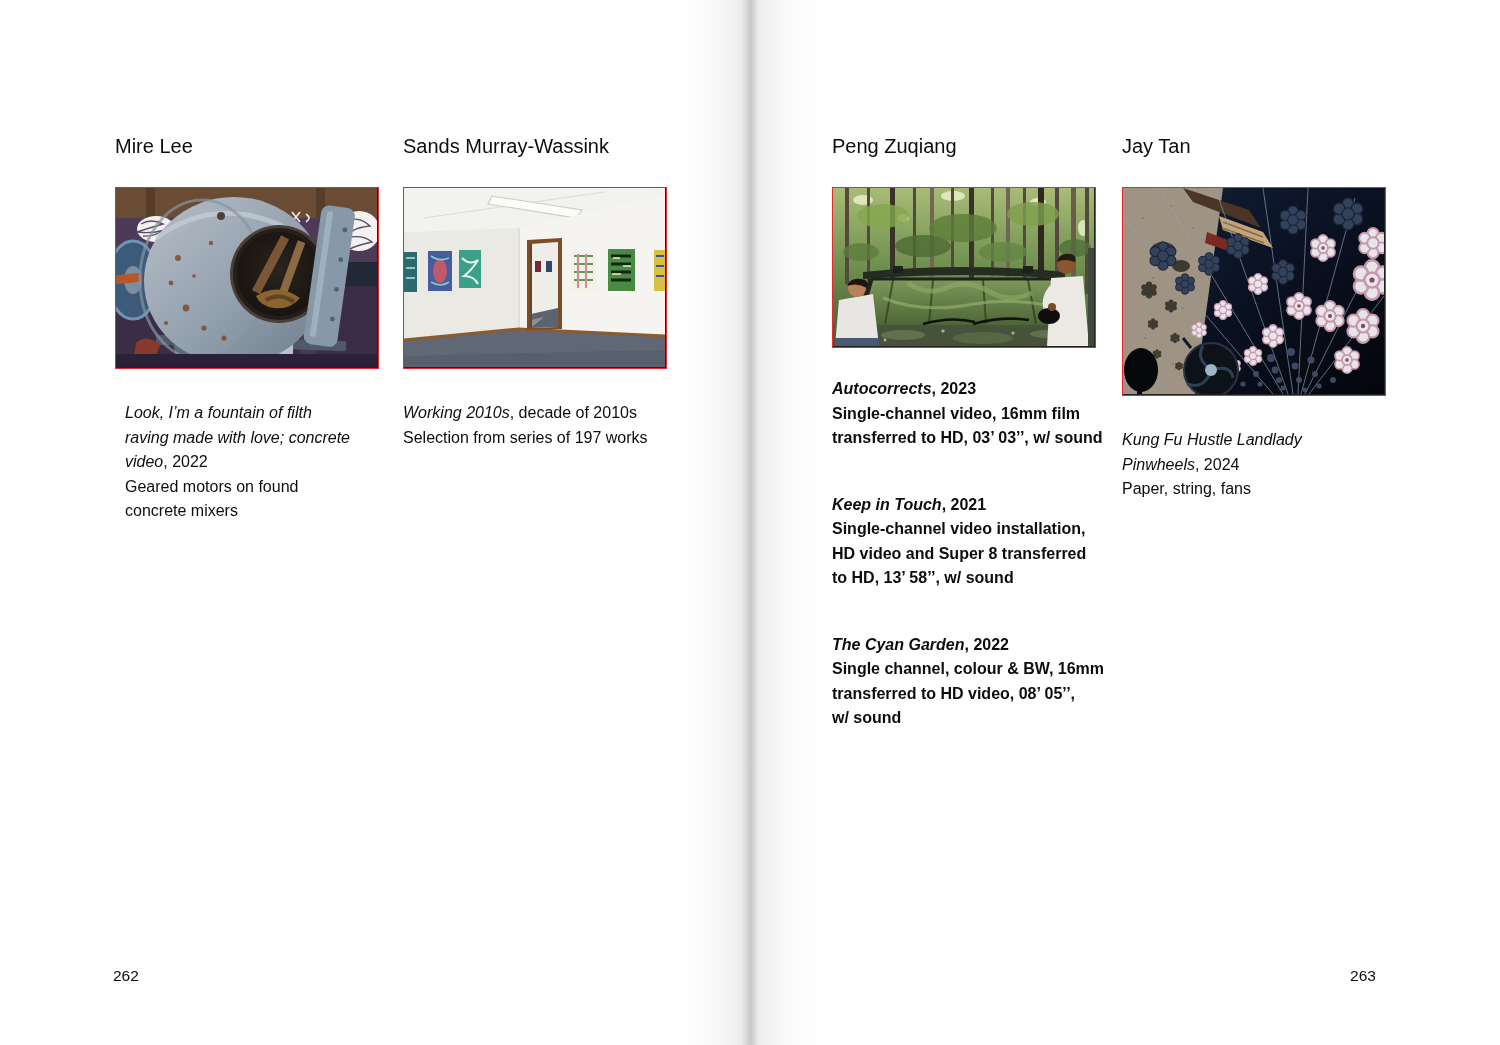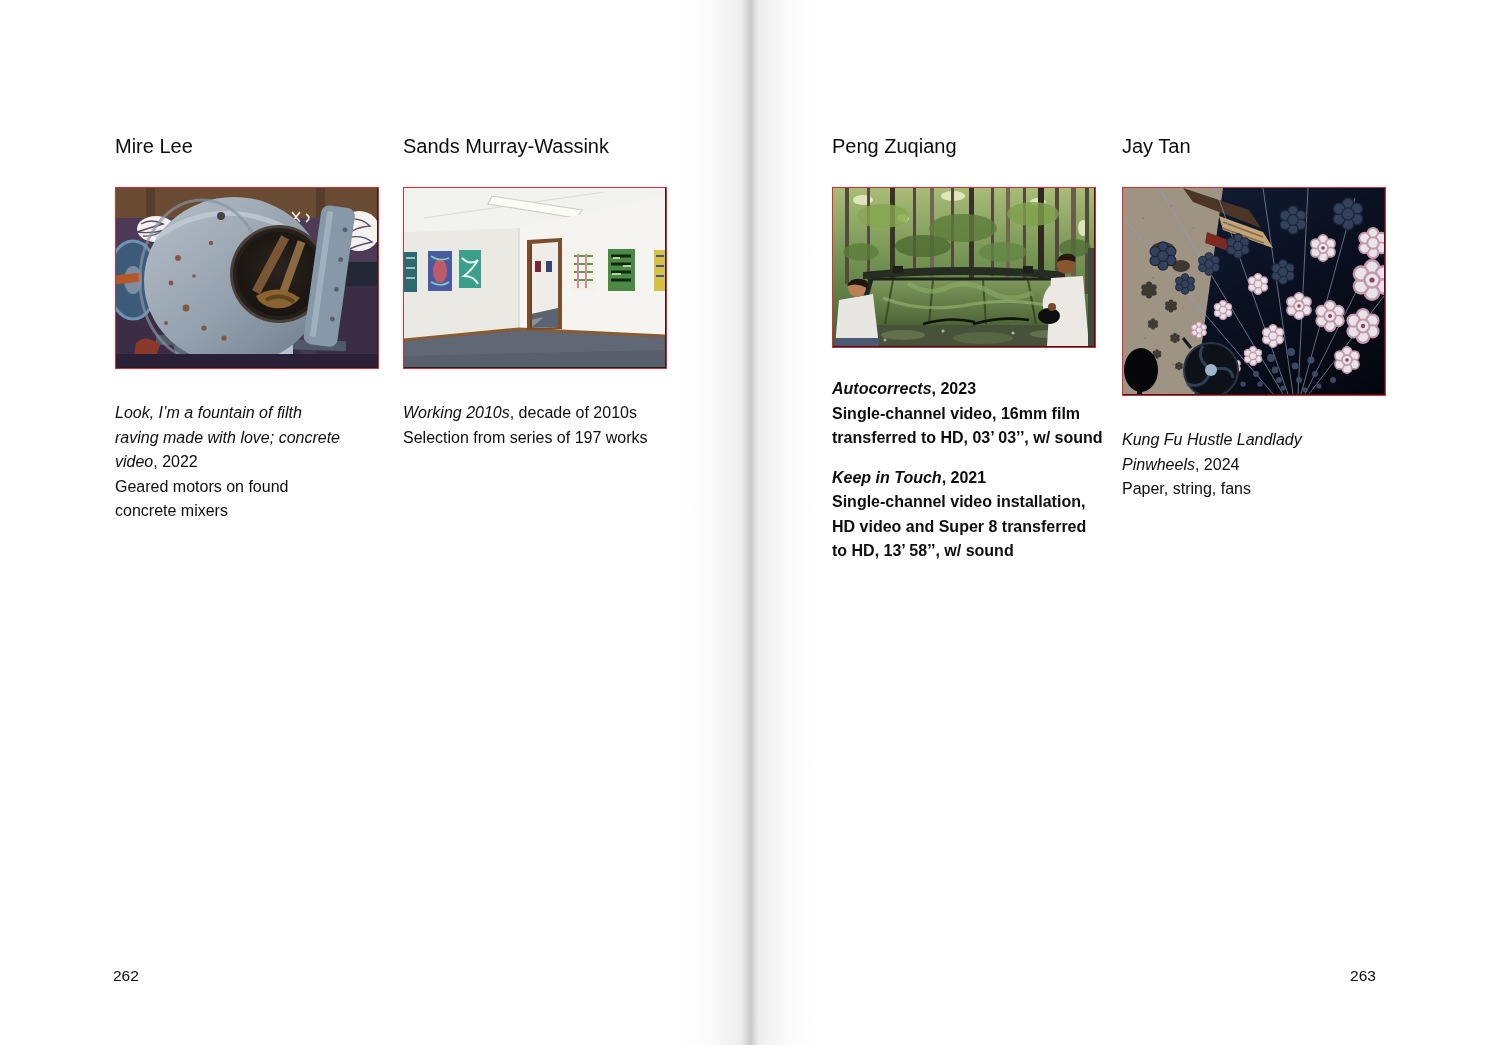--- a/index.html
+++ b/index.html
@@ -22,21 +22,21 @@
   .artist{position:absolute;top:136px;font-size:20px;line-height:20px;white-space:nowrap;}
   .ph{
     position:absolute;top:187px;margin:0;padding:0;box-sizing:border-box;
     border:1.6px solid #e8282d;background:#222;
   }
   .ph svg{display:block;}
   .cap{position:absolute;font-size:16px;line-height:24.5px;}
   .ln{white-space:nowrap;}
   .i{font-style:italic;}
   .work{margin:0;font-weight:bold;}
-  .work + .work{margin-top:15px;}
+  .work + .work{margin-top:42px;}
   .pagenum{position:absolute;top:967px;font-size:15.5px;}
   #pn-right{left:1340px;width:46px;text-align:center;}
   #pn-left{left:113px;text-align:center;}
 </style>
 </head>
 <body>
 
 <div class="gutter"></div>
 
 <div class="artist" style="left:115px">Mire Lee</div>
@@ -113,21 +113,21 @@
       <rect x="202" y="24" width="6" height="126" fill="#9fb0bf"></rect>
       <circle cx="222" cy="40" r="2.4" fill="#55606c"></circle>
         <circle cx="222" cy="70" r="2.4" fill="#55606c"></circle>
       <circle cx="222" cy="100" r="2.4" fill="#55606c"></circle>
         <circle cx="222" cy="130" r="2.4" fill="#55606c"></circle>
     </g>
     <rect x="0" y="166" width="261" height="13" fill="#2a2138"></rect>
   </svg>
 </figure>
 
-<div class="cap" style="left:115px;top:401px">
+<div class="cap" style="left:125px;top:401px">
   <div class="ln i">Look, I’m a fountain of filth</div>
   <div class="ln i">raving made with love; concrete</div>
   <div class="ln"><span class="i">video</span><span>, 2022</span></div>
   <div class="ln">Geared motors on found</div>
   <div class="ln">concrete mixers</div>
 </div>
 
 <div class="artist" style="left:403px">Sands Murray-Wassink</div>
 
 <figure class="ph" style="left:403px;width:264px;height:182px">
@@ -285,20 +285,26 @@
   <div class="work">
     <div class="ln"><span class="i">Autocorrects</span><span>, 2023</span></div>
     <div class="ln">Single-channel video, 16mm film</div>
     <div class="ln">transferred to HD, 03’ 03’’, w/ sound</div>
   </div>
   <div class="work">
     <div class="ln"><span class="i">Keep in Touch</span><span>, 2021</span></div>
     <div class="ln">Single-channel video installation,</div>
     <div class="ln">HD video and Super 8 transferred</div>
     <div class="ln">to HD, 13’ 58’’, w/ sound</div>
+  </div>
+  <div class="work">
+    <div class="ln"><span class="i">The Cyan Garden</span><span>, 2022</span></div>
+    <div class="ln">Single channel, colour &amp; BW, 16mm</div>
+    <div class="ln">transferred to HD video, 08’ 05’’,</div>
+    <div class="ln">w/ sound</div>
   </div>
 </div>
 
 <div class="artist" style="left:1122px">Jay Tan</div>
 
 <figure class="ph" style="left:1122px;width:264px;height:209px">
   <svg width="261" height="206" viewBox="0 0 261 206">
     <defs>
       <linearGradient id="nightG" x1="0" y1="0" x2="1" y2="1">
         <stop offset="0" stop-color="#14203a"></stop>

